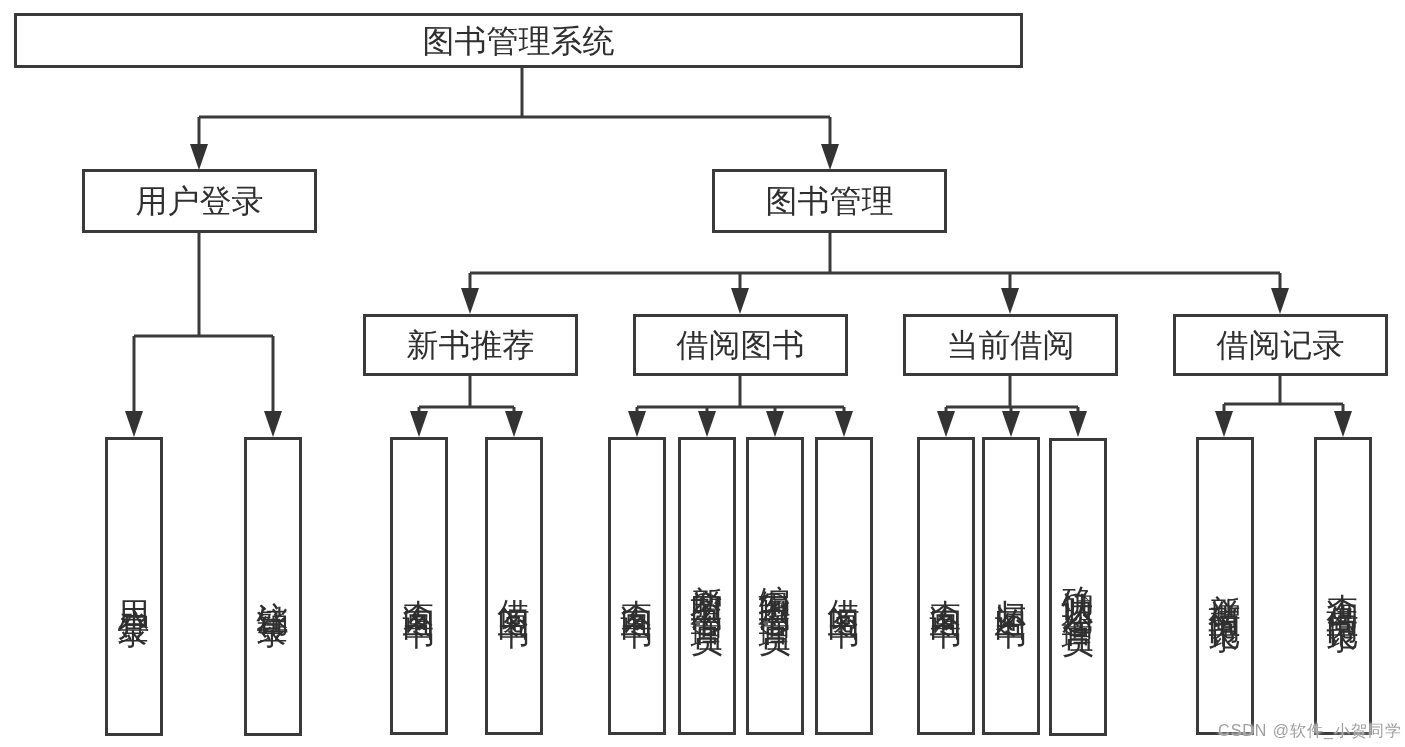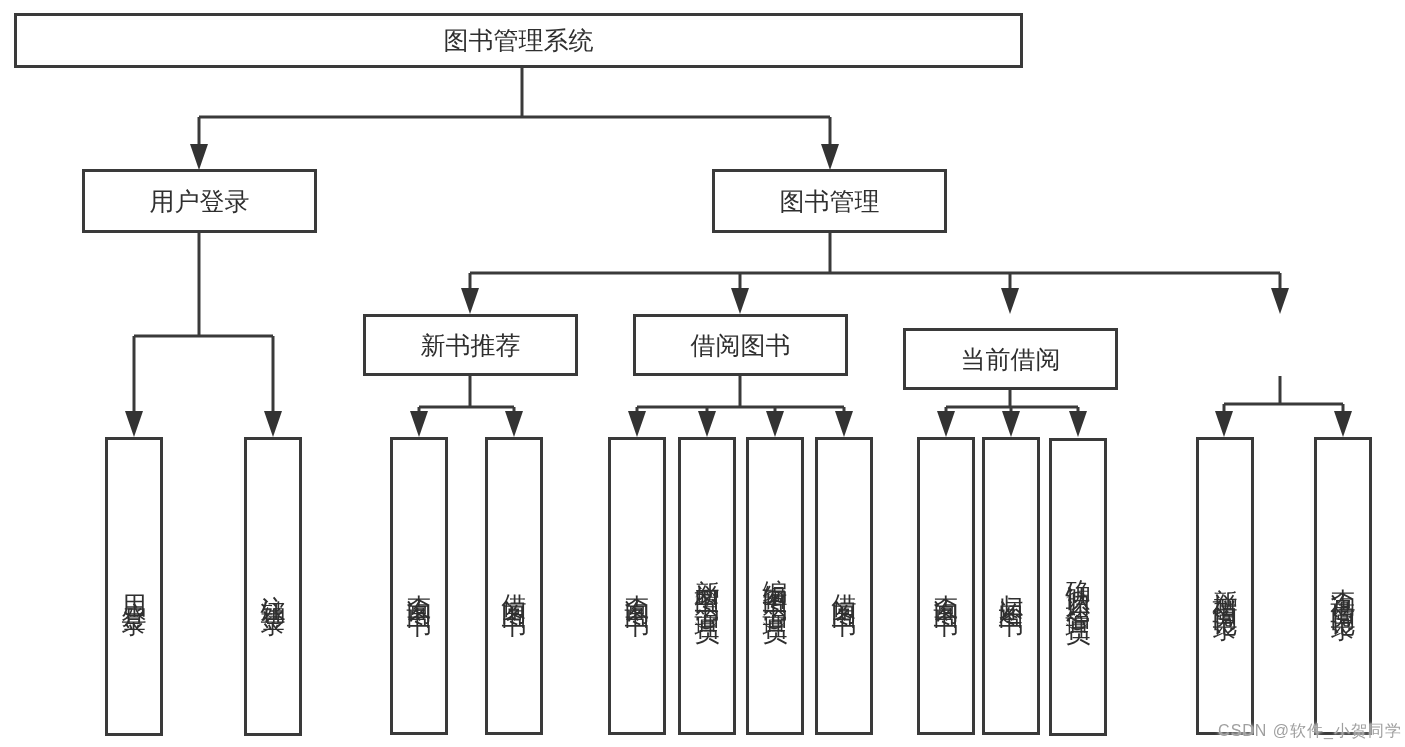--- a/index.html
+++ b/index.html
@@ -11,21 +11,21 @@
     overflow:hidden;
   }
   svg.wires{position:absolute;left:0;top:0;z-index:1;}
   .node{
     position:absolute;
     box-sizing:border-box;
     background:#ffffff;
     border:3px solid #3a3a3a;
     display:flex;align-items:center;justify-content:center;
     color:#2f2f2f;
-    font-size:25px;
+    font-size:32px;
     line-height:1;
     z-index:2;
     text-align:right;
   }
   .node.v span{
     writing-mode:vertical-rl;
     text-orientation:mixed;
     letter-spacing:6px;
     white-space:nowrap;
   }
@@ -120,22 +120,25 @@
   <div class="node" style="left:363px;top:314px;width:215px;height:62px;">
     <span>新书推荐</span>
   </div>
 
   <div class="node" style="left:712px;top:169px;width:235px;height:64px;">
     <span>图书管理</span>
   </div>
   <div class="node" style="left:633px;top:314px;width:215px;height:62px;">
     <span>借阅图书</span>
   </div>
-  <div class="node" style="left:903px;top:328px;width:215px;height:62px;">
+  <div class="node" style="left:903px;top:314px;width:215px;height:62px;">
     <span>当前借阅</span>
+  </div>
+  <div class="node" style="left:1173px;top:314px;width:215px;height:62px;">
+    <span>借阅记录</span>
   </div>
 
   <div class="node v" style="left:105px;top:437px;width:58px;height:299px;">
     <span>用户登录</span>
   </div>
   <div class="node v" style="left:244px;top:437px;width:58px;height:299px;">
     <span>注销登录</span>
   </div>
 
   <div class="node v" style="left:390px;top:437px;width:58px;height:298px;">

